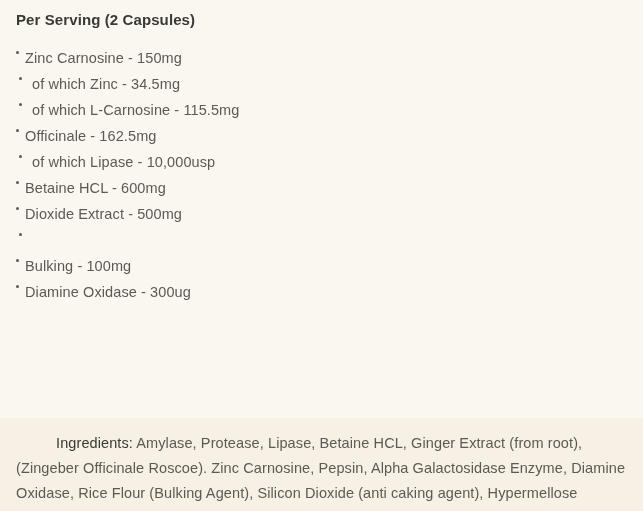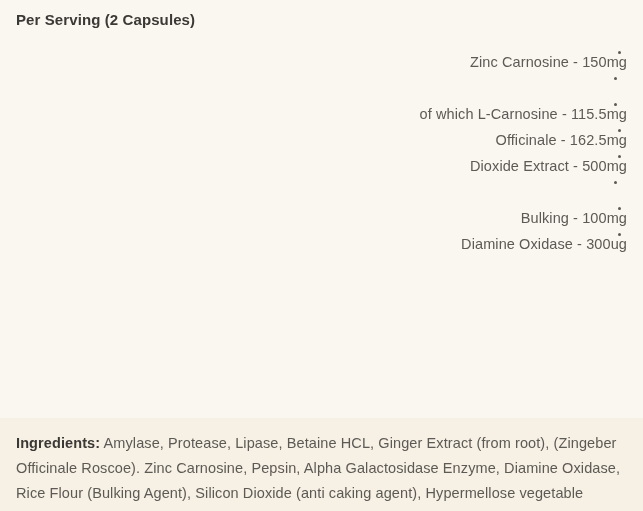--- a/index.html
+++ b/index.html
@@ -15,41 +15,40 @@
     width: 643px;
   }
   .panel {
     position: relative;
     width: 643px;
     height: 511px;
     background: var(--bg-top);
     overflow: hidden;
   }
   .top-section {
-    padding: 10px 16px 0 16px;
+    padding: 10px 32px 0 16px;
   }
   .per-serving-title {
     font-size: 15px;
     font-weight: bold;
     color: var(--heading);
     letter-spacing: 0.1px;
     line-height: 20px;
   }
   ul.supplement-list {
     list-style: none;
     margin-top: 20px;
   }
   ul.supplement-list li {
     display: flex;
-    align-items: flex-end;
+    align-items: flex-start;
     height: 26px;
     font-size: 14.5px;
     color: var(--body);
     letter-spacing: 0.1px;
-    flex-direction: column;
   }
   ul.supplement-list li .dot {
     flex: 0 0 auto;
     width: 3px;
     height: 3px;
     border-radius: 50%;
     background: var(--body);
     margin-right: 6px;
     margin-top: 1px;
   }
@@ -69,46 +68,56 @@
     padding: 13px 16px 0 16px;
   }
   .ingredients-paragraph {
     font-size: 14.5px;
     line-height: 25px;
     color: var(--body);
     letter-spacing: 0.1px;
   }
   .ingredients-paragraph strong {
     color: var(--heading);
-    font-weight: bold;
+    font-weight: normal;
+    margin-left: 40px;
   }
 </style>
 </head>
 <body>
 
 <div class="panel">
 
   <div class="top-section">
     <div class="per-serving-title">Per Serving (2 Capsules)</div>
 
     <ul class="supplement-list">
         <li>
     <span class="dot"></span>
     <span class="label">Zinc Carnosine - 150mg</span>
   </li>
         <li class="sub">
     <span class="dot"></span>
+    <span class="label">of which Zinc - 34.5mg</span>
   </li>
         <li class="sub">
     <span class="dot"></span>
     <span class="label">of which L-Carnosine - 115.5mg</span>
   </li>
         <li>
     <span class="dot"></span>
     <span class="label">Officinale - 162.5mg</span>
+  </li>
+        <li class="sub">
+    <span class="dot"></span>
+    <span class="label">of which Lipase - 10,000usp</span>
+  </li>
+        <li>
+    <span class="dot"></span>
+    <span class="label">Betaine HCL - 600mg</span>
   </li>
         <li>
     <span class="dot"></span>
     <span class="label">Dioxide Extract - 500mg</span>
   </li>
         <li class="sub">
     <span class="dot"></span>
   </li>
         <li>
     <span class="dot"></span>

